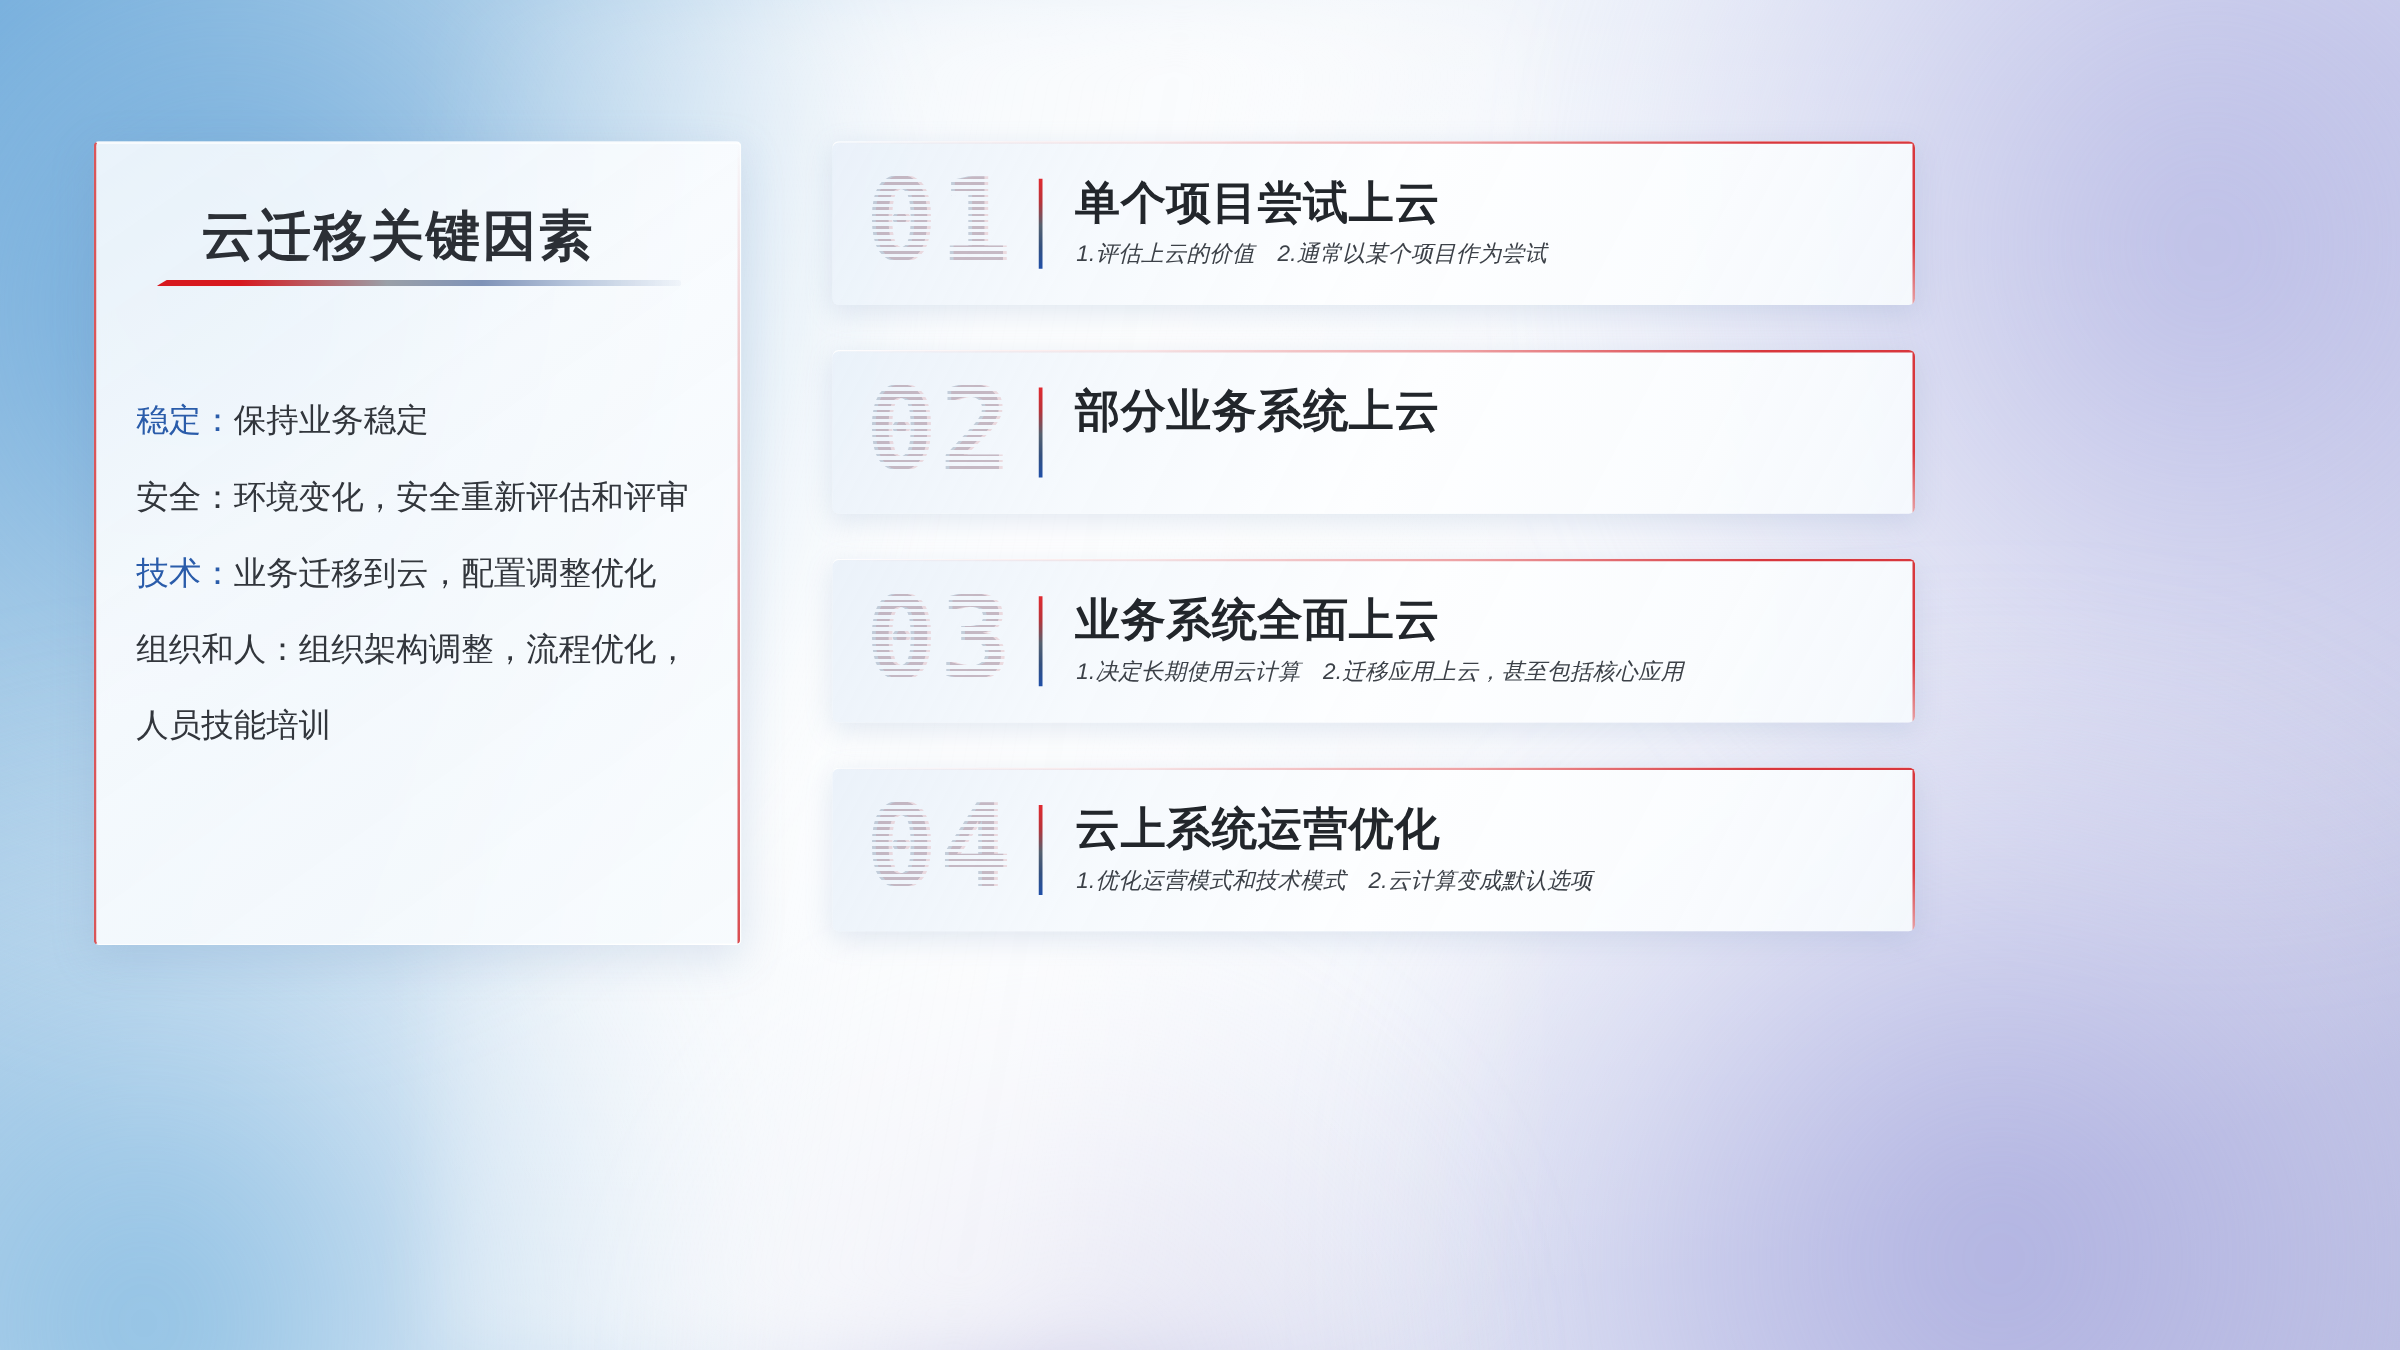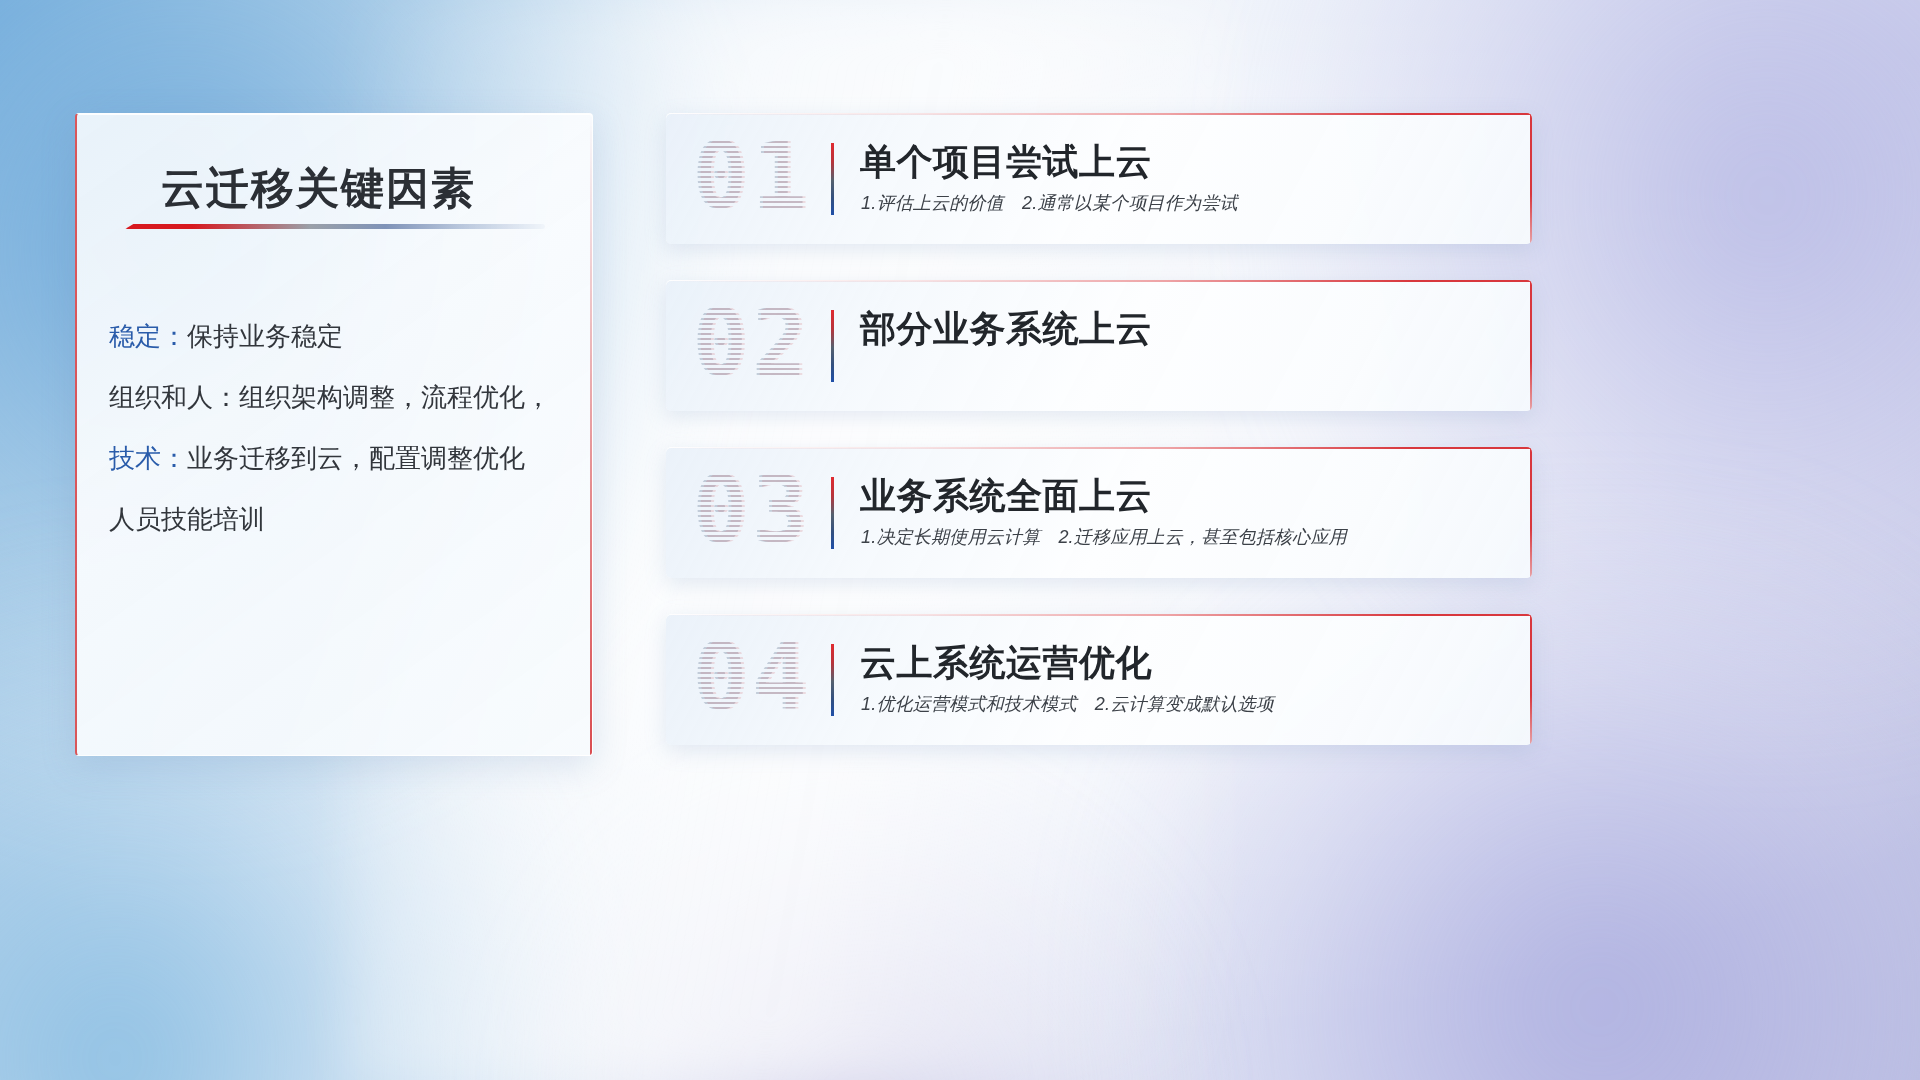--- a/index.html
+++ b/index.html
@@ -163,22 +163,23 @@
   <div class="bg-sheen"></div>
 </div>
 
 <div id="stage">
 
   <section id="left-panel">
     <h1 class="panel-title">云迁移关键因素</h1>
     <div class="title-rule"></div>
     <div class="factor-list">
         <div class="factor-row"><span class="k">稳定：</span><span class="v">保持业务稳定</span></div>
+        <div class="factor-row"><span class="k-dark">安全：</span><span class="v">环境变化，安全重新评估和评审</span></div>
+        <div class="factor-row"><span class="k">技术：</span><span class="v">业务迁移到云，配置调整优化</span></div>
         <div class="factor-row"><span class="k-dark">组织和人：</span><span class="v">组织架构调整，流程优化，</span></div>
-        <div class="factor-row"><span class="k">技术：</span><span class="v">业务迁移到云，配置调整优化</span></div>
         <div class="factor-row cont"><span class="v">人员技能培训</span></div>
       </div>
   </section>
 
   <section id="cards">
       <article class="step-card">
         <div class="ghost-num"><span class="shadow">01</span><span>01</span></div>
         <div class="divider"></div>
         <h2 class="card-title">单个项目尝试上云</h2>
         <p class="card-desc">1.评估上云的价值　2.通常以某个项目作为尝试</p>

